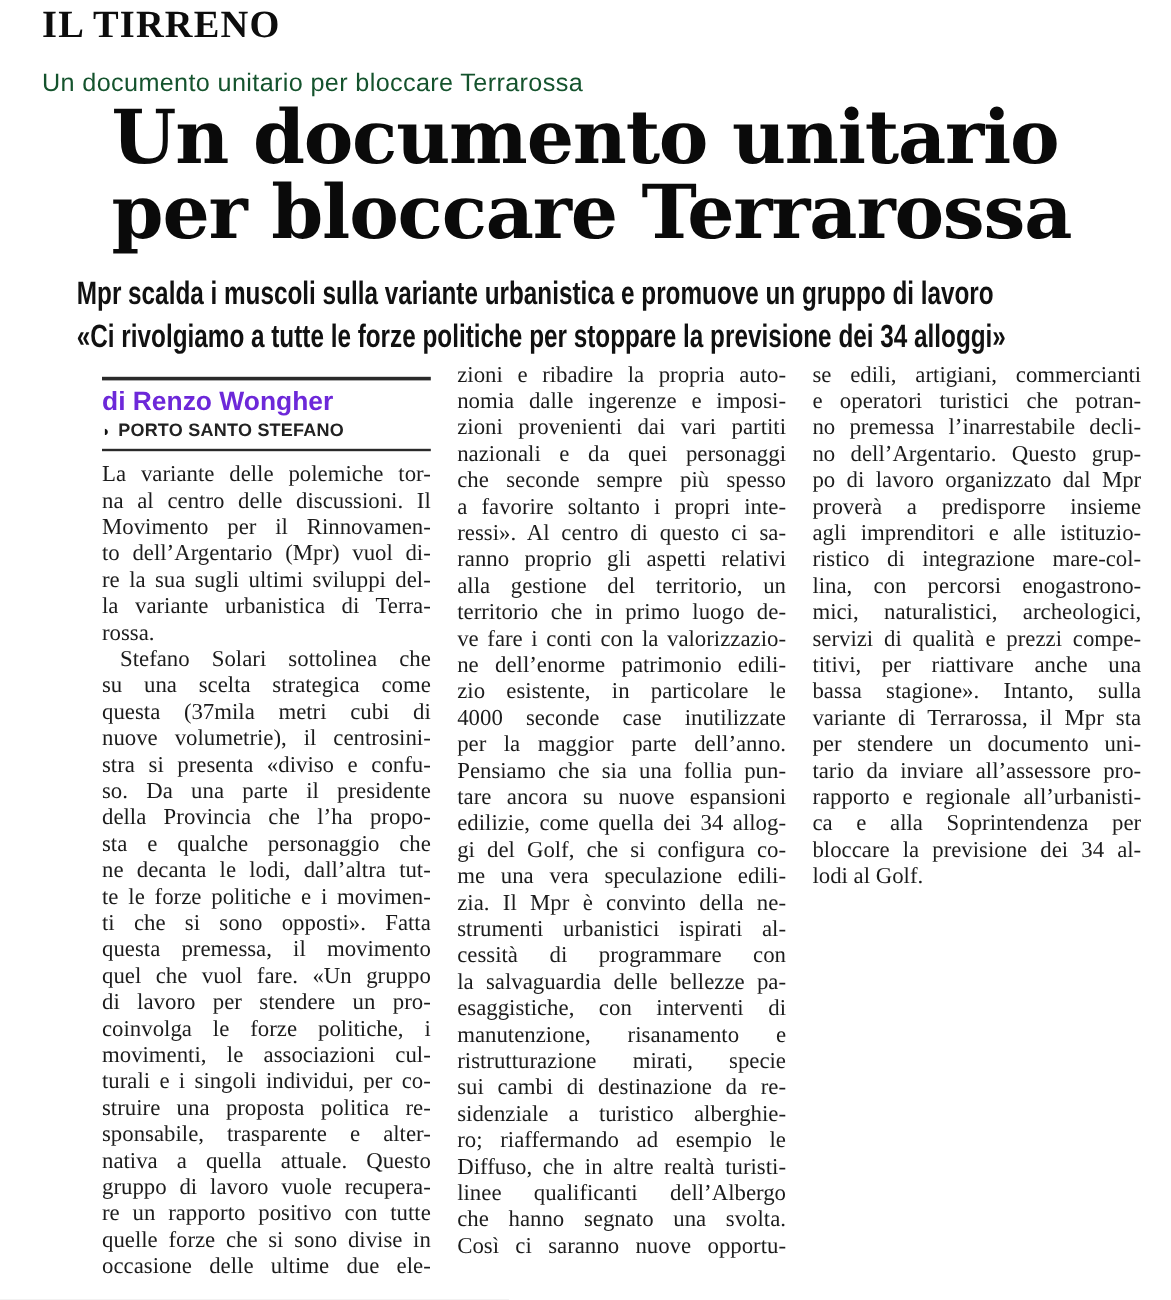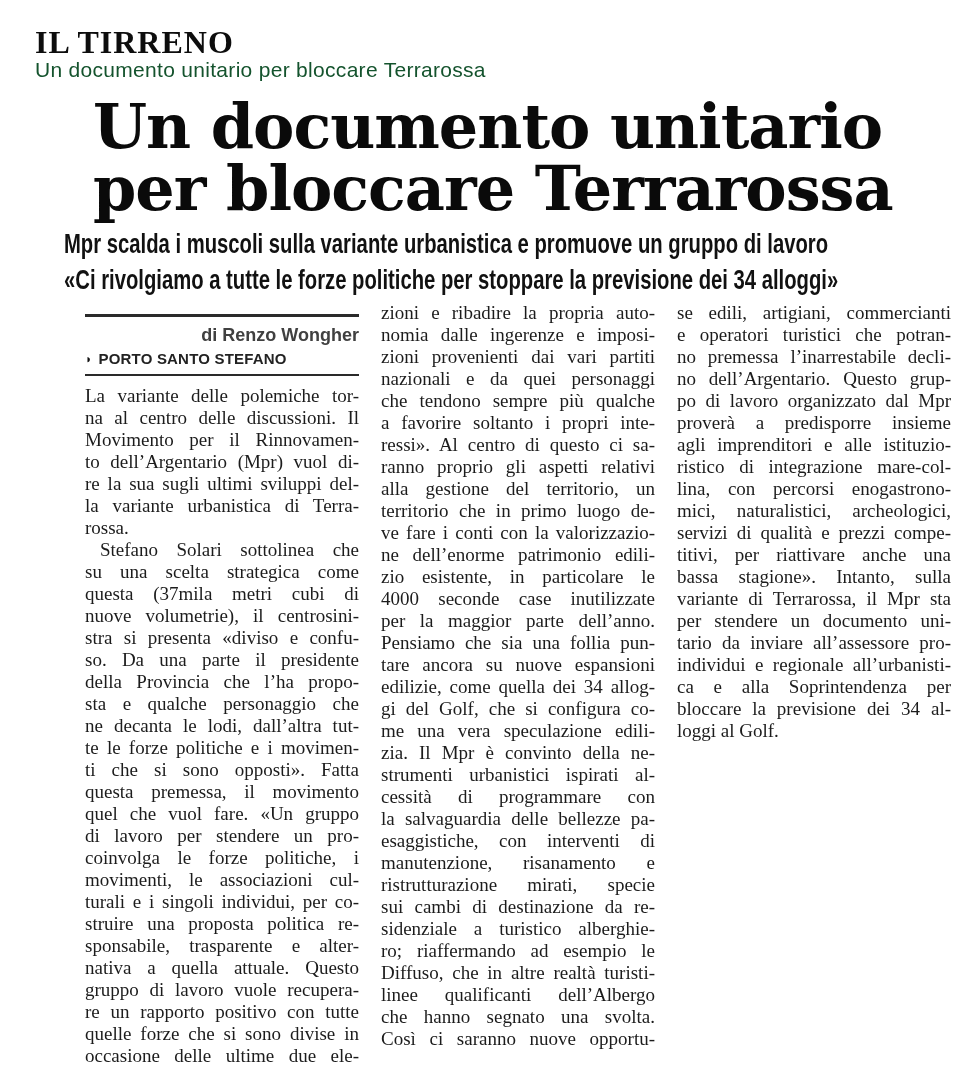--- a/index.html
+++ b/index.html
@@ -5,33 +5,33 @@
   html, body { margin: 0; padding: 0; background: #e8e8e8; }
   .page {
     position: relative;
     width: 976px; height: 1083px;
     background: #ffffff;
     overflow: hidden;
     font-family: "Liberation Serif", serif;
     color: #1c1c1c;
   }
   .masthead {
-    position: absolute; left: 35px; top: 24px;
+    position: absolute; left: 35px; top: 2px;
     font-family: "Liberation Serif", serif;
     font-weight: 700; font-size: 32px; letter-spacing: 1px;
     color: #0d0d0d; white-space: nowrap;
   }
   .kicker {
     position: absolute; left: 35px; top: 58px;
     font-family: "Liberation Sans", sans-serif;
     font-weight: 400; font-size: 21px; color: #14532d;
     white-space: nowrap; letter-spacing: 0.3px;
   }
   .headline {
-    position: absolute; left: 93px; top: 96px; margin: 0;
+    position: absolute; left: 93px; top: 84px; margin: 0;
     font-family: "DejaVu Serif", serif;
     font-weight: 700; font-size: 62px; line-height: 62px;
     letter-spacing: -1px; color: #0a0a0a;
   }
   .headline .hl { display: block; white-space: nowrap; }
   .deck {
     position: absolute; left: 64px; top: 226px;
   }
   .deck-line {
     font-family: "Liberation Sans", sans-serif;
@@ -42,21 +42,21 @@
   .body-grid {
     position: absolute; left: 85px; top: 302px;
     width: 866px; display: flex; gap: 22px;
   }
   .col { width: 274px; flex: 0 0 274px; }
   .byline-block { margin-top: 12px; margin-bottom: 9px; }
   .rule-top { height: 3px; background: #2a2a2a; margin-bottom: 5px; }
   .rule-bottom { height: 2px; background: #2a2a2a; margin-top: 6px; }
   .author {
     font-family: "Liberation Sans", sans-serif;
-    font-weight: 700; font-size: 18px; line-height: 26px; color: #404040; text-align: right;
+    font-weight: 700; font-size: 22px; line-height: 26px; color: #6d28d9;
   }
   .dateline {
     font-family: "Liberation Sans", sans-serif;
     font-weight: 700; font-size: 15px; line-height: 18px;
     color: #222; letter-spacing: 0.2px; margin-top: 2px;
     display: flex; align-items: center; gap: 6px;
   }
   .dl-icon { font-size: 12px; line-height: 12px; color: #111; }
   .coltext { width: 100%; }
   .bline {
@@ -134,21 +134,21 @@
           <div class="bline">occasione delle ultime due ele-</div>
         </div>
     </div>
 
     <div class="col">
       <div class="coltext">
           <div class="bline">zioni e ribadire la propria auto-</div>
           <div class="bline">nomia dalle ingerenze e imposi-</div>
           <div class="bline">zioni provenienti dai vari partiti</div>
           <div class="bline">nazionali e da quei personaggi</div>
-          <div class="bline">che tendono sempre più qualche</div>
+          <div class="bline">che seconde sempre più spesso</div>
           <div class="bline">a favorire soltanto i propri inte-</div>
           <div class="bline">ressi». Al centro di questo ci sa-</div>
           <div class="bline">ranno proprio gli aspetti relativi</div>
           <div class="bline">alla gestione del territorio, un</div>
           <div class="bline">territorio che in primo luogo de-</div>
           <div class="bline">ve fare i conti con la valorizzazio-</div>
           <div class="bline">ne dell’enorme patrimonio edili-</div>
           <div class="bline">zio esistente, in particolare le</div>
           <div class="bline">4000 seconde case inutilizzate</div>
           <div class="bline">per la maggior parte dell’anno.</div>
@@ -185,21 +185,21 @@
           <div class="bline">agli imprenditori e alle istituzio-</div>
           <div class="bline">ristico di integrazione mare-col-</div>
           <div class="bline">lina, con percorsi enogastrono-</div>
           <div class="bline">mici, naturalistici, archeologici,</div>
           <div class="bline">servizi di qualità e prezzi compe-</div>
           <div class="bline">titivi, per riattivare anche una</div>
           <div class="bline">bassa stagione». Intanto, sulla</div>
           <div class="bline">variante di Terrarossa, il Mpr sta</div>
           <div class="bline">per stendere un documento uni-</div>
           <div class="bline">tario da inviare all’assessore pro-</div>
-          <div class="bline">individui e regionale all’urbanisti-</div>
+          <div class="bline">rapporto e regionale all’urbanisti-</div>
           <div class="bline">ca e alla Soprintendenza per</div>
           <div class="bline">bloccare la previsione dei 34 al-</div>
-          <div class="bline rag">loggi al Golf.</div>
+          <div class="bline rag">lodi al Golf.</div>
         </div>
     </div>
 
   </div>
 </div>
 
 </body></html>

